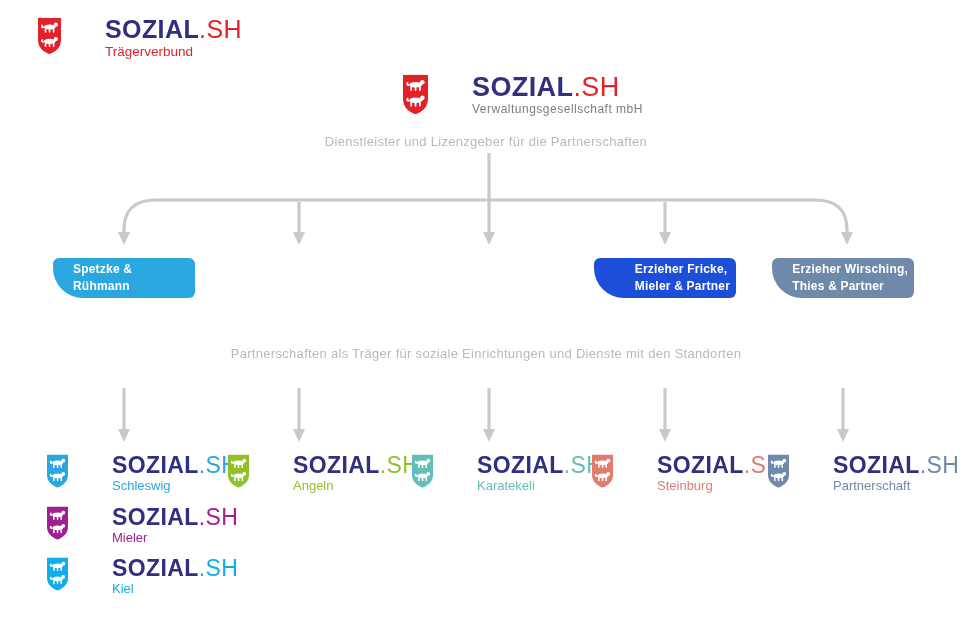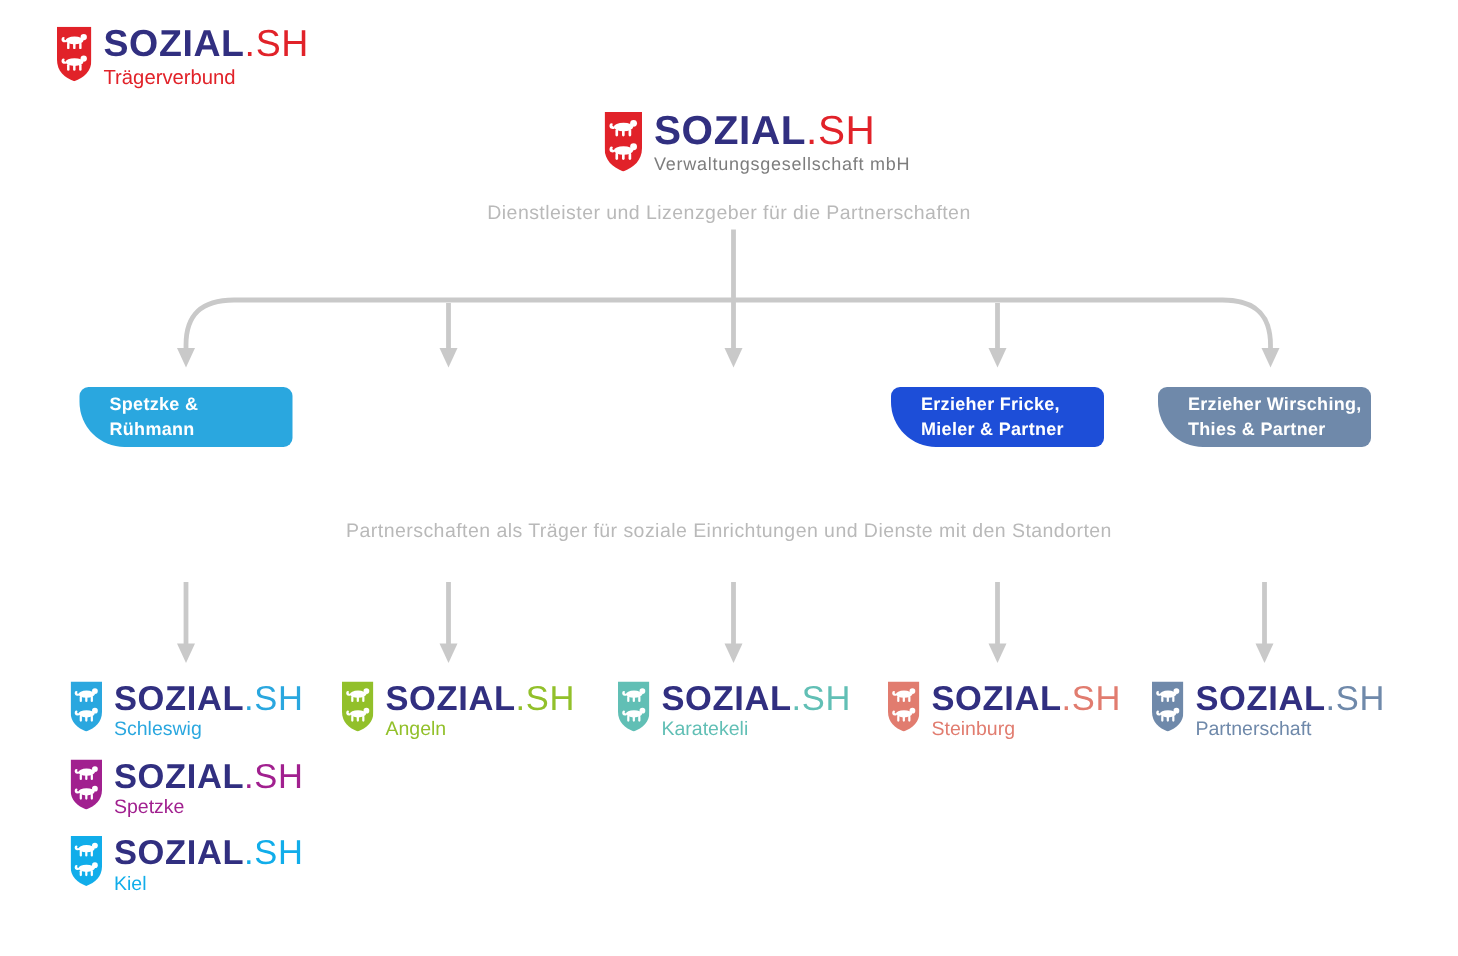--- a/index.html
+++ b/index.html
@@ -6,21 +6,21 @@
   html,body { background:#ffffff; }
   body { font-family:"Liberation Sans", sans-serif; }
   .canvas { position:relative; width:972px; height:637px; background:#fff; overflow:hidden; }
 
   
   .logo { position:absolute; display:flex; align-items:flex-start; gap:8px; }
   .shield { flex:0 0 auto; display:block; }
   .shield-sm { width:21px; height:34px; }
   .shield-md { width:23px; height:38px; }
   .shield-lg { width:25px; height:41px; }
-  .logo-text { display:flex; flex-direction:column; }
+  .logo-text { display:flex; flex-direction:column;margin-left:36px; }
   .wordmark { line-height:1; white-space:nowrap; letter-spacing:0.4px; }
   .wordmark .sozial { color:var(--indigo,#312F80); font-weight:bold; }
   .wordmark .sh { color:var(--accent,#E12229); font-weight:normal; }
   .subtitle { color:var(--subtitle, var(--accent,#E12229)); line-height:1.15; margin-top:2px; font-weight:normal; }
   .logo-sm .wordmark { font-size:23px; }
   .logo-sm .subtitle { font-size:13px; }
   .logo-md .wordmark { font-size:25px; }
   .logo-md .subtitle { font-size:13.5px; }
   .logo-lg .wordmark { font-size:27px; }
   .logo-lg .subtitle { font-size:12px; letter-spacing:0.5px; }
@@ -32,21 +32,21 @@
   .caption-bottom { top:346px; }
 
   
   .connector { position:absolute; left:0; }
   .connector .line { stroke:var(--line,#C9C9C9); stroke-width:3.2; fill:none; }
   .connector .arrowhead { fill:var(--line,#C9C9C9); }
 
   
   .pbox { position:absolute; top:258px; width:142px; height:40px;
           border-radius:6px 6px 6px 30px; display:flex; align-items:center;
-          padding-left:20px; padding-right:6px; }
+          padding-left:20px; padding-right:6px;justify-content:flex-end; }
   .pbox-label { color:#ffffff; font-size:12px; font-weight:bold; line-height:1.42;
                 white-space:pre-line; letter-spacing:0.2px; }
 
   .hidden-defs { position:absolute; width:0; height:0; overflow:hidden; }
 </style>
 </head>
 <body>
 
 <svg class="hidden-defs" aria-hidden="true">
   <defs>
@@ -184,21 +184,21 @@
       <div class="subtitle">Partnerschaft</div>
     </div>
   </div>
 
   <div class="logo logo-sm" style="left: 47px; top: 506px; --accent: #A1208F;">
     <svg class="shield shield-sm" viewBox="0 0 24 38">
         <use href="#sh-shield"></use>
       </svg>
     <div class="logo-text">
       <div class="wordmark"><span class="sozial">SOZIAL</span><span class="sh">.SH</span></div>
-      <div class="subtitle">Spetzke</div>
+      <div class="subtitle">Mieler</div>
     </div>
   </div>
 
   <div class="logo logo-sm" style="left: 47px; top: 557px; --accent: #11ADEA;">
     <svg class="shield shield-sm" viewBox="0 0 24 38">
         <use href="#sh-shield"></use>
       </svg>
     <div class="logo-text">
       <div class="wordmark"><span class="sozial">SOZIAL</span><span class="sh">.SH</span></div>
       <div class="subtitle">Kiel</div>

